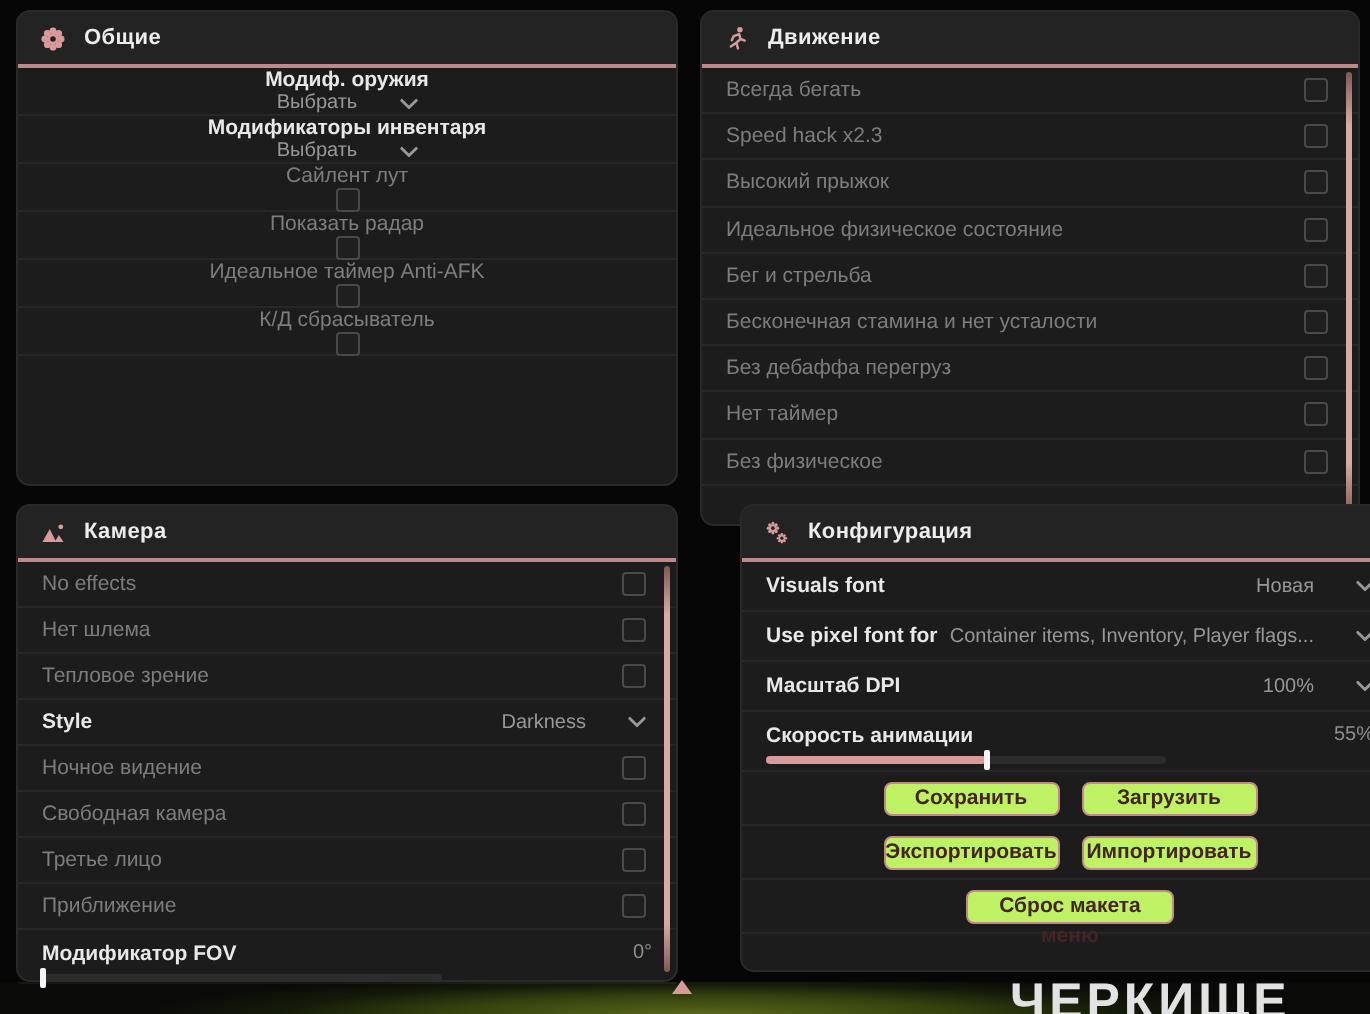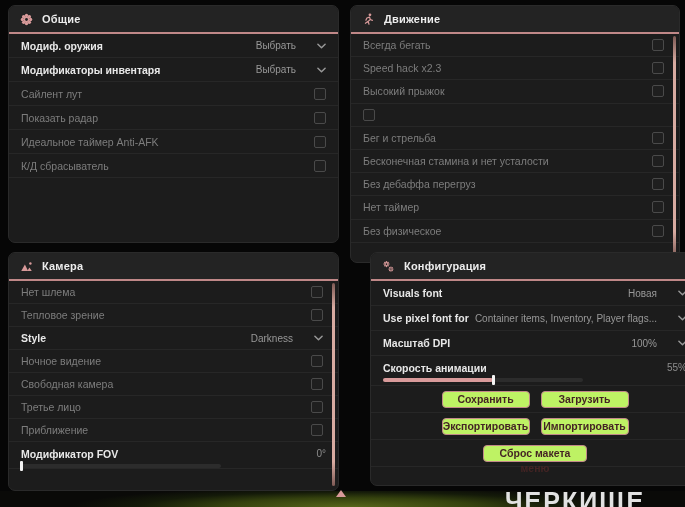--- a/index.html
+++ b/index.html
@@ -14,21 +14,21 @@
   #p-movement{left:350px;top:5px;  width:330px;height:258px;}
   #p-camera  {left:8px;  top:252px;width:331px;height:239px;}
   #p-config  {left:370px;top:252px;width:330px;height:234px;}
   .phead{height:26px;display:flex;align-items:center;gap:9px;padding:0 11px;background:#232323;
          border-radius:6px 6px 0 0;border-bottom:2px solid #c08888;}
   .picon{display:flex;align-items:center;}
   .ptitle{font-size:11px;font-weight:700;color:#ededed;letter-spacing:.2px;text-align:center;}
   .rows{position:relative;}
   .row{display:flex;align-items:center;justify-content:space-between;padding:0 12px;
        border-bottom:1px solid rgba(255,255,255,.05);box-sizing:border-box;}
-  #p-general .row{height:24px;}
+  #p-general .row{height:24px;flex-direction:column;}
   #p-movement .row{height:23.2px;padding-right:15px;}
   #p-camera .row{height:23px;padding-right:15px;}
   #p-config .row{height:25px;}
   .lbl{font-size:10.5px;color:#e8e8e8;font-weight:600;}
   .lbl.dim{color:#7d7d7d;font-weight:400;}
   .cb{width:10px;height:10px;border:1px solid #4a4a4a;border-radius:2px;background:#1f1f1f;flex:0 0 auto;}
   .dd{display:flex;align-items:center;gap:21px;cursor:pointer;}
   .ddv{font-size:10px;color:#989898;white-space:nowrap;}
   .chev{width:9px;height:6px;}
   .chev path{stroke:#989898;stroke-width:1.6;fill:none;stroke-linecap:round;stroke-linejoin:round;}
@@ -134,20 +134,21 @@
       </div>
       <div class="row">
         <span class="lbl dim">Speed hack x2.3</span>
         <span class="cb"></span>
       </div>
       <div class="row">
         <span class="lbl dim">Высокий прыжок</span>
         <span class="cb"></span>
       </div>
       <div class="row">
+        <span class="lbl dim">Идеальное физическое состояние</span>
         <span class="cb"></span>
       </div>
       <div class="row">
         <span class="lbl dim">Бег и стрельба</span>
         <span class="cb"></span>
       </div>
       <div class="row">
         <span class="lbl dim">Бесконечная стамина и нет усталости</span>
         <span class="cb"></span>
       </div>
@@ -172,20 +173,24 @@
       <span class="picon">
         <svg viewBox="0 0 16 16" width="13" height="13">
             <path d="M1.5 13.5 L6 5.5 L10 13.5 Z" fill="#d89a9a"></path>
             <path d="M9 13.5 L11.6 9.2 L14.5 13.5 Z" fill="#d89a9a"></path>
             <circle cx="12.8" cy="4.2" r="1.5" fill="#d89a9a"></circle>
           </svg>
       </span>
       <span class="ptitle">Камера</span>
     </div>
     <div class="rows">
+      <div class="row">
+        <span class="lbl dim">No effects</span>
+        <span class="cb"></span>
+      </div>
       <div class="row">
         <span class="lbl dim">Нет шлема</span>
         <span class="cb"></span>
       </div>
       <div class="row">
         <span class="lbl dim">Тепловое зрение</span>
         <span class="cb"></span>
       </div>
       <div class="row">
         <span class="lbl">Style</span>

